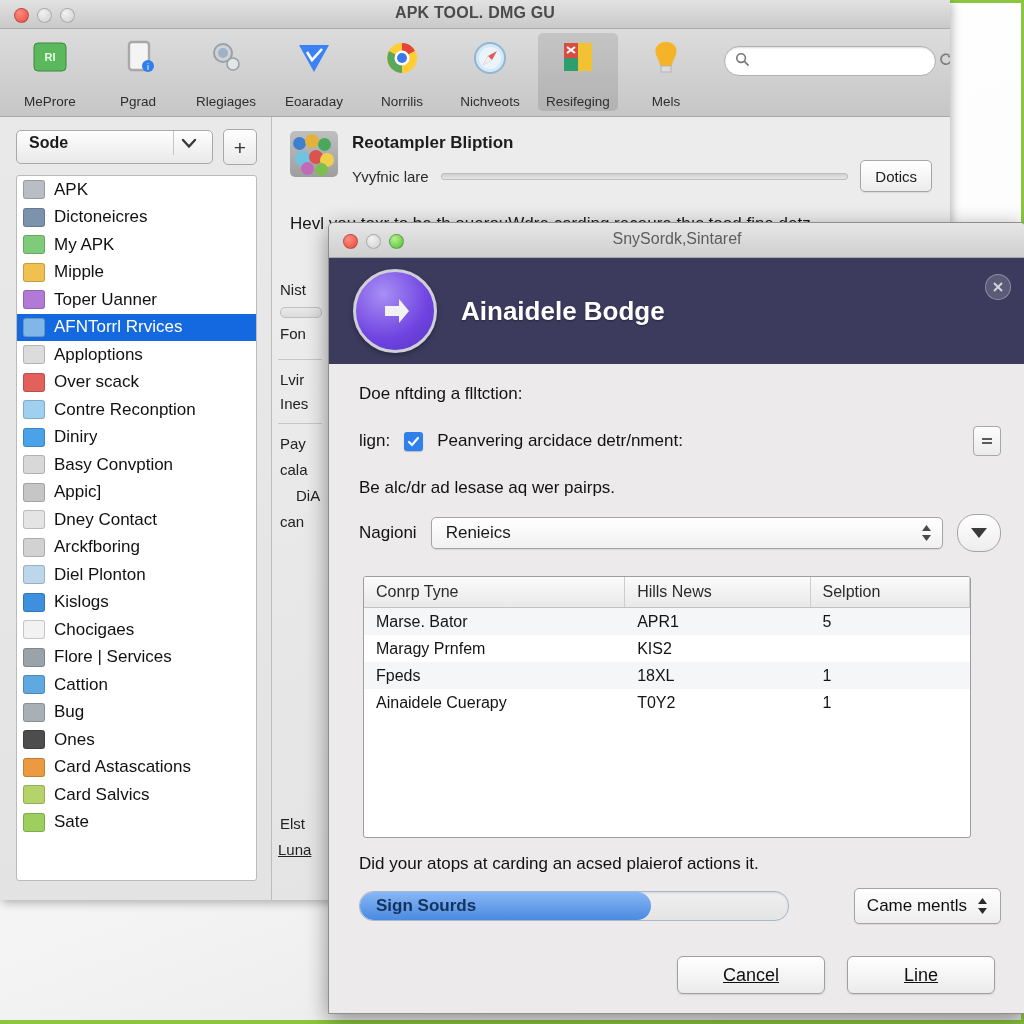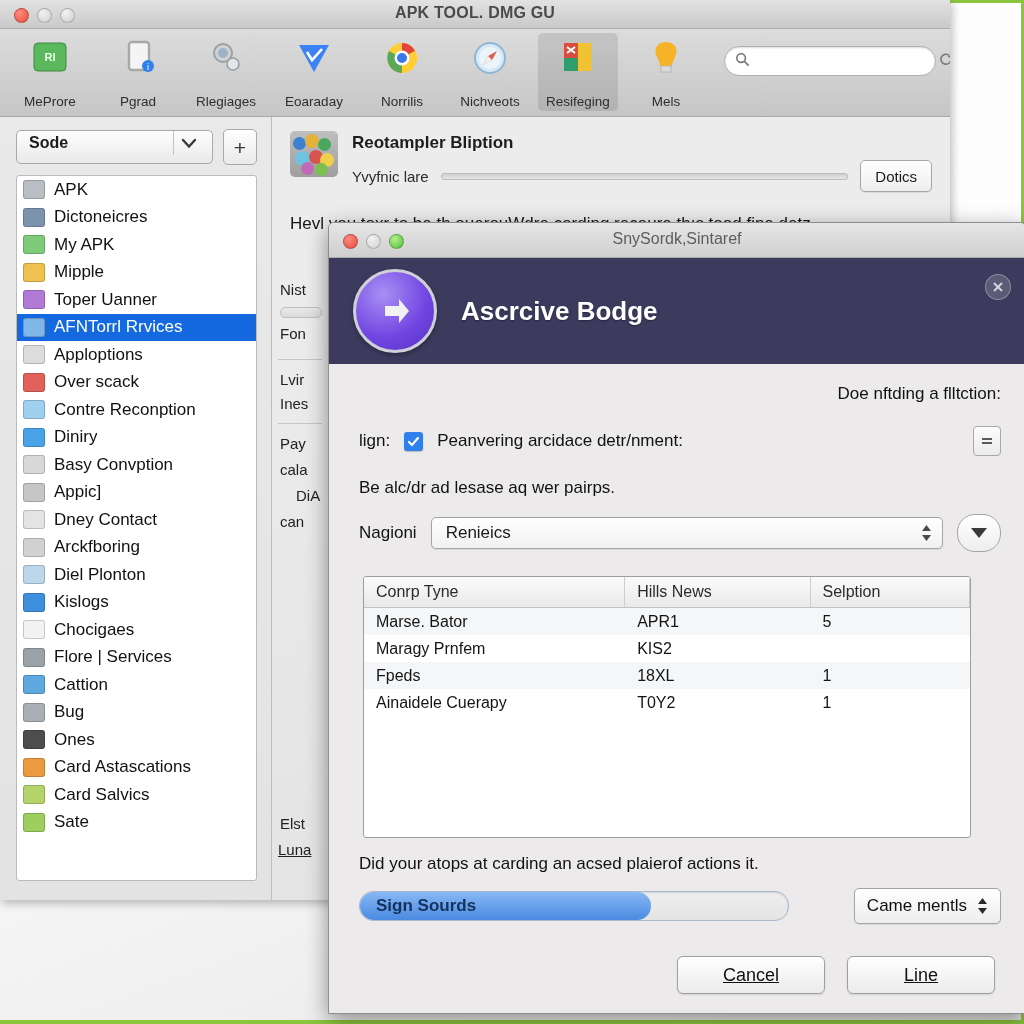--- a/index.html
+++ b/index.html
@@ -175,21 +175,21 @@
     margin-left:24px;font-size:26px;font-weight:700;color:#fff;
     text-shadow:0 1px 2px rgba(0,0,0,.4);
   }
   #dlg-close{
     position:absolute;right:14px;top:16px;width:24px;height:24px;border-radius:50%;
     background:rgba(255,255,255,.16);border:1px solid rgba(255,255,255,.3);
     display:flex;align-items:center;justify-content:center;
   }
   #dlg-body{padding:20px 24px 0 30px;}
   .dlg-text{font-size:17px;color:#121212;}
-  #row-instr{margin-bottom:22px;text-align:right;}
+  #row-instr{margin-bottom:22px;}
   #row-check{display:flex;align-items:center;gap:14px;margin-bottom:22px;}
   #row-check .pre{font-size:17px;color:#121212;}
   .cbox{
     width:19px;height:19px;border-radius:3px;background:#2f80ed;
     display:flex;align-items:center;justify-content:center;flex:0 0 auto;
     box-shadow:0 1px 1px rgba(0,0,0,.2);
   }
   #list-mini-btn{
     margin-left:auto;width:26px;height:28px;border:1px solid #a8a8a8;border-radius:4px;
     background:linear-gradient(#fdfdfd,#ebebeb);display:flex;align-items:center;justify-content:center;
@@ -553,21 +553,21 @@
     </div>
     <div id="dlg-title-text">SnySordk,Sintaref</div>
   </div>
 
   <div id="dlg-banner">
     <div id="banner-icon">
       <svg width="44" height="44" viewBox="0 0 44 44">
         <path d="M12 17 L26 17 L26 10 L36 22 L26 34 L26 27 L12 27 Z" fill="#f2f2f2"></path>
       </svg>
     </div>
-    <div id="banner-title">Ascrcive Bodge</div>
+    <div id="banner-title">Ainaidele Bodge</div>
     <div id="dlg-close">
       <svg width="14" height="14" viewBox="0 0 14 14">
         <line x1="3" y1="3" x2="11" y2="11" stroke="#d5d5dd" stroke-width="2"></line>
         <line x1="11" y1="3" x2="3" y2="11" stroke="#d5d5dd" stroke-width="2"></line>
       </svg>
     </div>
   </div>
 
   <div id="dlg-body">
     <div id="row-instr" class="dlg-text">Doe nftding a flltction:</div>

